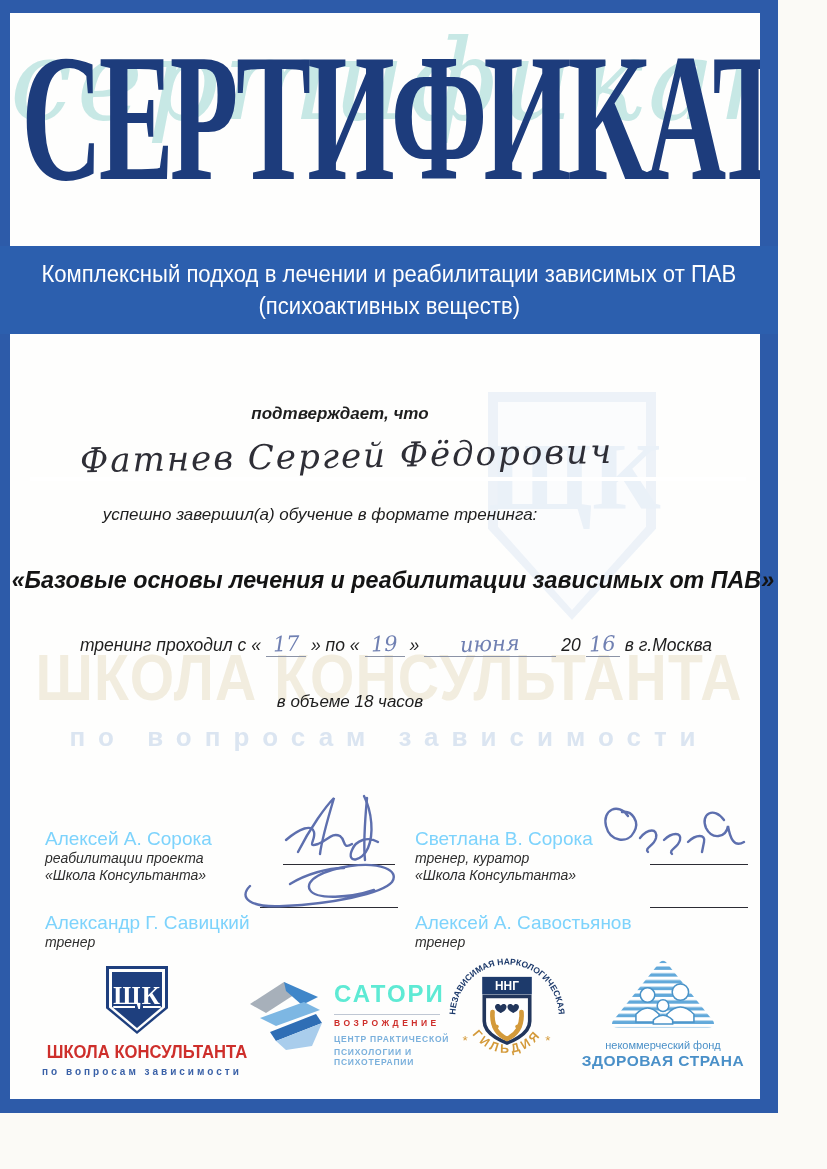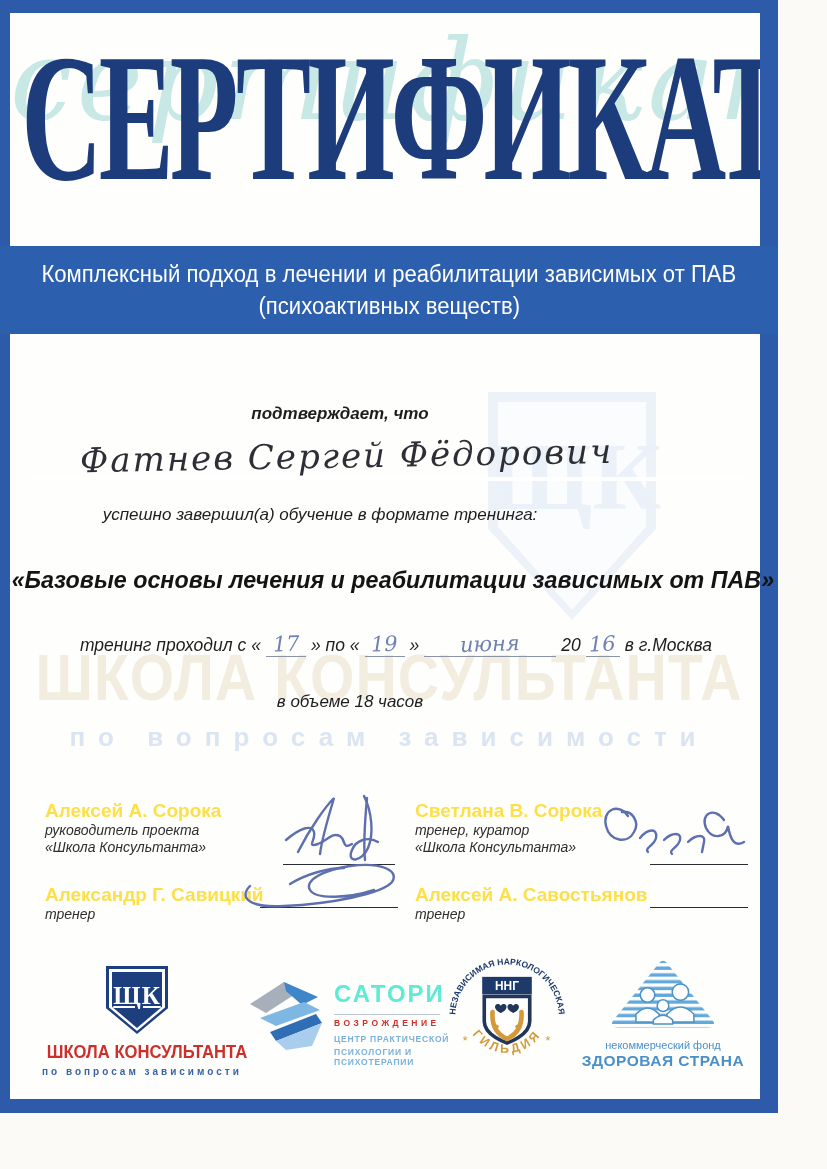--- a/index.html
+++ b/index.html
@@ -49,21 +49,21 @@
   .course-title{left:0;top:566px;width:778px;text-align:center;font-weight:bold;font-style:italic;
                 font-size:24px;color:#141414;transform:scaleX(.97);white-space:nowrap;}
   .date-row{left:60px;top:632px;width:672px;display:flex;align-items:baseline;justify-content:center;
             gap:5px;font-style:italic;font-size:17.5px;white-space:nowrap;}
   .blank{display:inline-block;border-bottom:1.5px solid #8b93a6;text-align:center;}
   .hw{font-family:"DejaVu Serif",serif;font-style:italic;font-size:21px;color:#7080b2;display:inline-block;transform:rotate(-2deg);}
   .duration{left:50px;top:692px;width:600px;text-align:center;font-style:italic;font-size:17px;}
 
   
   .sig-block{position:absolute;z-index:3;}
-  .sig-name{font-size:19px;font-weight:bold;color:#fde047;white-space:nowrap;}
+  .sig-name{font-size:19px;font-weight:normal;color:#7dd3fc;white-space:nowrap;margin-top:28px;}
   .sig-role{font-style:italic;font-size:14px;color:#2e2e2e;line-height:17px;white-space:nowrap;}
   .sig-line{position:absolute;z-index:3;border-top:1.6px solid #2c2c34;}
   .sig-svg{position:absolute;z-index:4;}
   .sig-svg path{fill:none;stroke:#5d6fae;stroke-width:2.4;stroke-linecap:round;}
 
   
   .logo{position:absolute;z-index:3;}
   .logo1{left:42px;top:966px;width:190px;text-align:center;}
   .shield-o{width:62px;height:68px;margin:0 auto;background:#1e3f7e;position:relative;
             clip-path:polygon(0 0,100% 0,100% 62%,50% 100%,0 62%);}
@@ -136,21 +136,21 @@
       <span class="blank" style="width:132px"><span class="hw">июня</span></span>
       <span>20</span>
       <span class="blank" style="width:34px"><span class="hw">16</span></span>
       <span>в г.Москва</span>
     </div>
 
     <div class="bodytext duration">в объеме 18 часов</div>
 
     <div class="sig-block" style="left:45px;top:800px">
       <div class="sig-name">Алексей А. Сорока</div>
-      <div class="sig-role">руководитель проекта</div>
+      <div class="sig-role">реабилитации проекта</div>
       <div class="sig-role">«Школа Консультанта»</div>
     </div>
     <div class="sig-block" style="left:415px;top:800px">
       <div class="sig-name">Светлана В. Сорока</div>
       <div class="sig-role">тренер, куратор</div>
       <div class="sig-role">«Школа Консультанта»</div>
     </div>
     <div class="sig-block" style="left:45px;top:884px">
       <div class="sig-name">Александр Г. Савицкий</div>
       <div class="sig-role">тренер</div>

